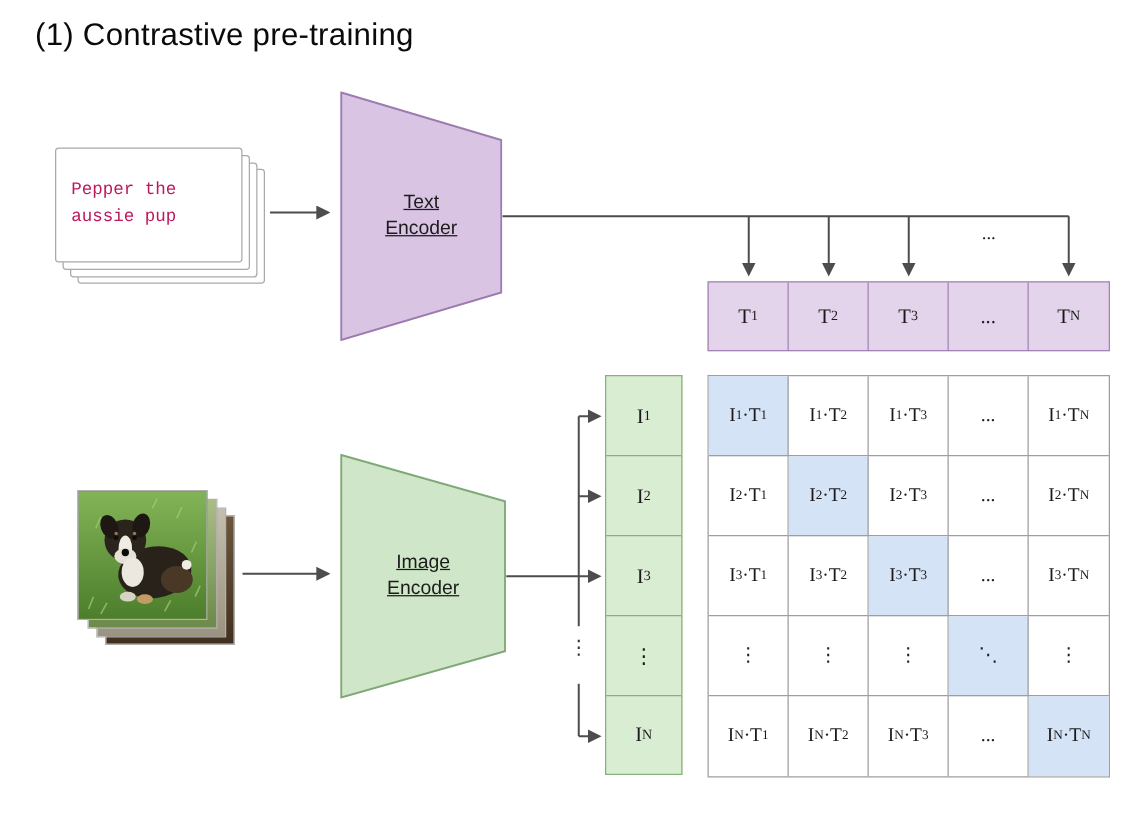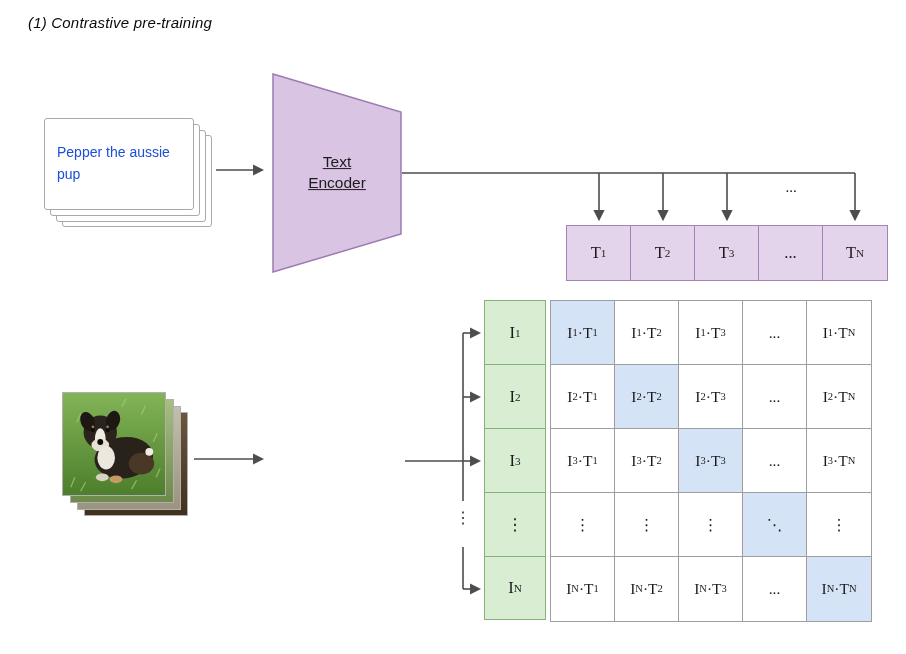--- a/index.html
+++ b/index.html
@@ -1,40 +1,39 @@
 <!DOCTYPE html>
 <html><head>
 <meta charset="utf-8">
 <style>
   html,body{margin:0;padding:0;background:#ffffff;}
   #canvas{
     position:relative;width:906px;height:654px;background:#ffffff;
     font-family:"Liberation Sans",sans-serif;overflow:hidden;
   }
   .title{
-    position:absolute;left:28px;top:14px;font-size:15px;color:#0a0a0a;
+    position:absolute;left:28px;top:14px;font-size:25px;color:#0a0a0a;
     letter-spacing:.2px;
-    font-style:italic;
   }
   
   .overlay{position:absolute;left:0;top:0;z-index:6;pointer-events:none;}
 
   
   .card-stack{position:absolute;left:44px;top:118px;width:150px;height:92px;}
   .card{
     position:absolute;width:150px;height:92px;background:#ffffff;
     border:1px solid #a9a9a9;border-radius:3px;box-sizing:border-box;
   }
   .card.b1{left:6px;top:6px;z-index:3;}
   .card.b2{left:12px;top:12px;z-index:2;}
   .card.b3{left:18px;top:17px;z-index:1;}
   .card.front{left:0;top:0;z-index:4;display:flex;align-items:center;}
   .mono{
-    font-family:Liberation Sans, sans-serif;
-    font-size:14px;line-height:1.55;color:#1d4ed8;padding:0 12px;
+    font-family:Liberation Mono, monospace;
+    font-size:14px;line-height:1.55;color:#be185d;padding:0 12px;
   }
 
   
   .enc{position:absolute;}
   .enc-label{
     position:absolute;left:50%;top:50%;transform:translate(-50%,-50%);
     width:90px;text-align:center;font-size:15.5px;color:#1c1c1c;line-height:1.35;text-decoration:underline;
   }
   .text-enc{left:272px;top:73px;width:130px;height:200px;}
   .img-enc{left:272px;top:363px;width:133px;height:196px;}
@@ -58,21 +57,21 @@
   }
   .icell{
     width:60px;height:64px;border-bottom:1px solid #86b07c;box-sizing:border-box;
     display:flex;align-items:center;justify-content:center;
     font-family:"Liberation Serif","DejaVu Serif",serif;font-size:16.5px;color:#1a1a1a;
   }
   .icell:last-child{border-bottom:none;height:62px;}
 
   
   .matrix{
-    position:absolute;left:550px;top:300px;
+    position:absolute;left:566px;top:300px;
     display:grid;grid-template-columns:repeat(5,64px);grid-template-rows:repeat(5,64px);
     border:1px solid #9e9e9e;background:#ffffff;z-index:1;
   }
   .mcell{
     border-right:1px solid #9e9e9e;border-bottom:1px solid #9e9e9e;box-sizing:border-box;
     display:flex;align-items:center;justify-content:center;
     font-family:"Liberation Serif","DejaVu Serif",serif;font-size:15.5px;color:#1a1a1a;
   }
   .mcell:nth-child(5n){border-right:none;}
   .mcell:nth-last-child(-n+5){border-bottom:none;}
@@ -197,20 +196,26 @@
           <circle cx="30.5" cy="34.5" r="1.4" fill="#9a7a4a"></circle>
           <circle cx="45.5" cy="34.5" r="1.4" fill="#9a7a4a"></circle>
           <ellipse cx="44" cy="66" rx="9" ry="12" fill="#ece8df"></ellipse>
           <ellipse cx="40" cy="86" rx="6.5" ry="4" fill="#d8d2c4"></ellipse>
           <ellipse cx="54" cy="88" rx="6.5" ry="4" fill="#c29c64"></ellipse>
         </g>
       </svg>
     </div>
   </div>
 
+  <div class="enc img-enc">
+    <svg width="133" height="196">
+      <polygon points="1,1 132,38 132,158 1,195" fill="#cfe7c8" stroke="#7fa877" stroke-width="1.5"></polygon>
+    </svg>
+    <div class="enc-label">Image Encoder</div>
+  </div>
 
   <div class="trunk-dots">⋮</div>
 
   <div class="icol">
     <div class="icell">I<sub>1</sub></div>
     <div class="icell">I<sub>2</sub></div>
     <div class="icell">I<sub>3</sub></div>
     <div class="icell">⋮</div>
     <div class="icell">I<sub>N</sub></div>
   </div>

